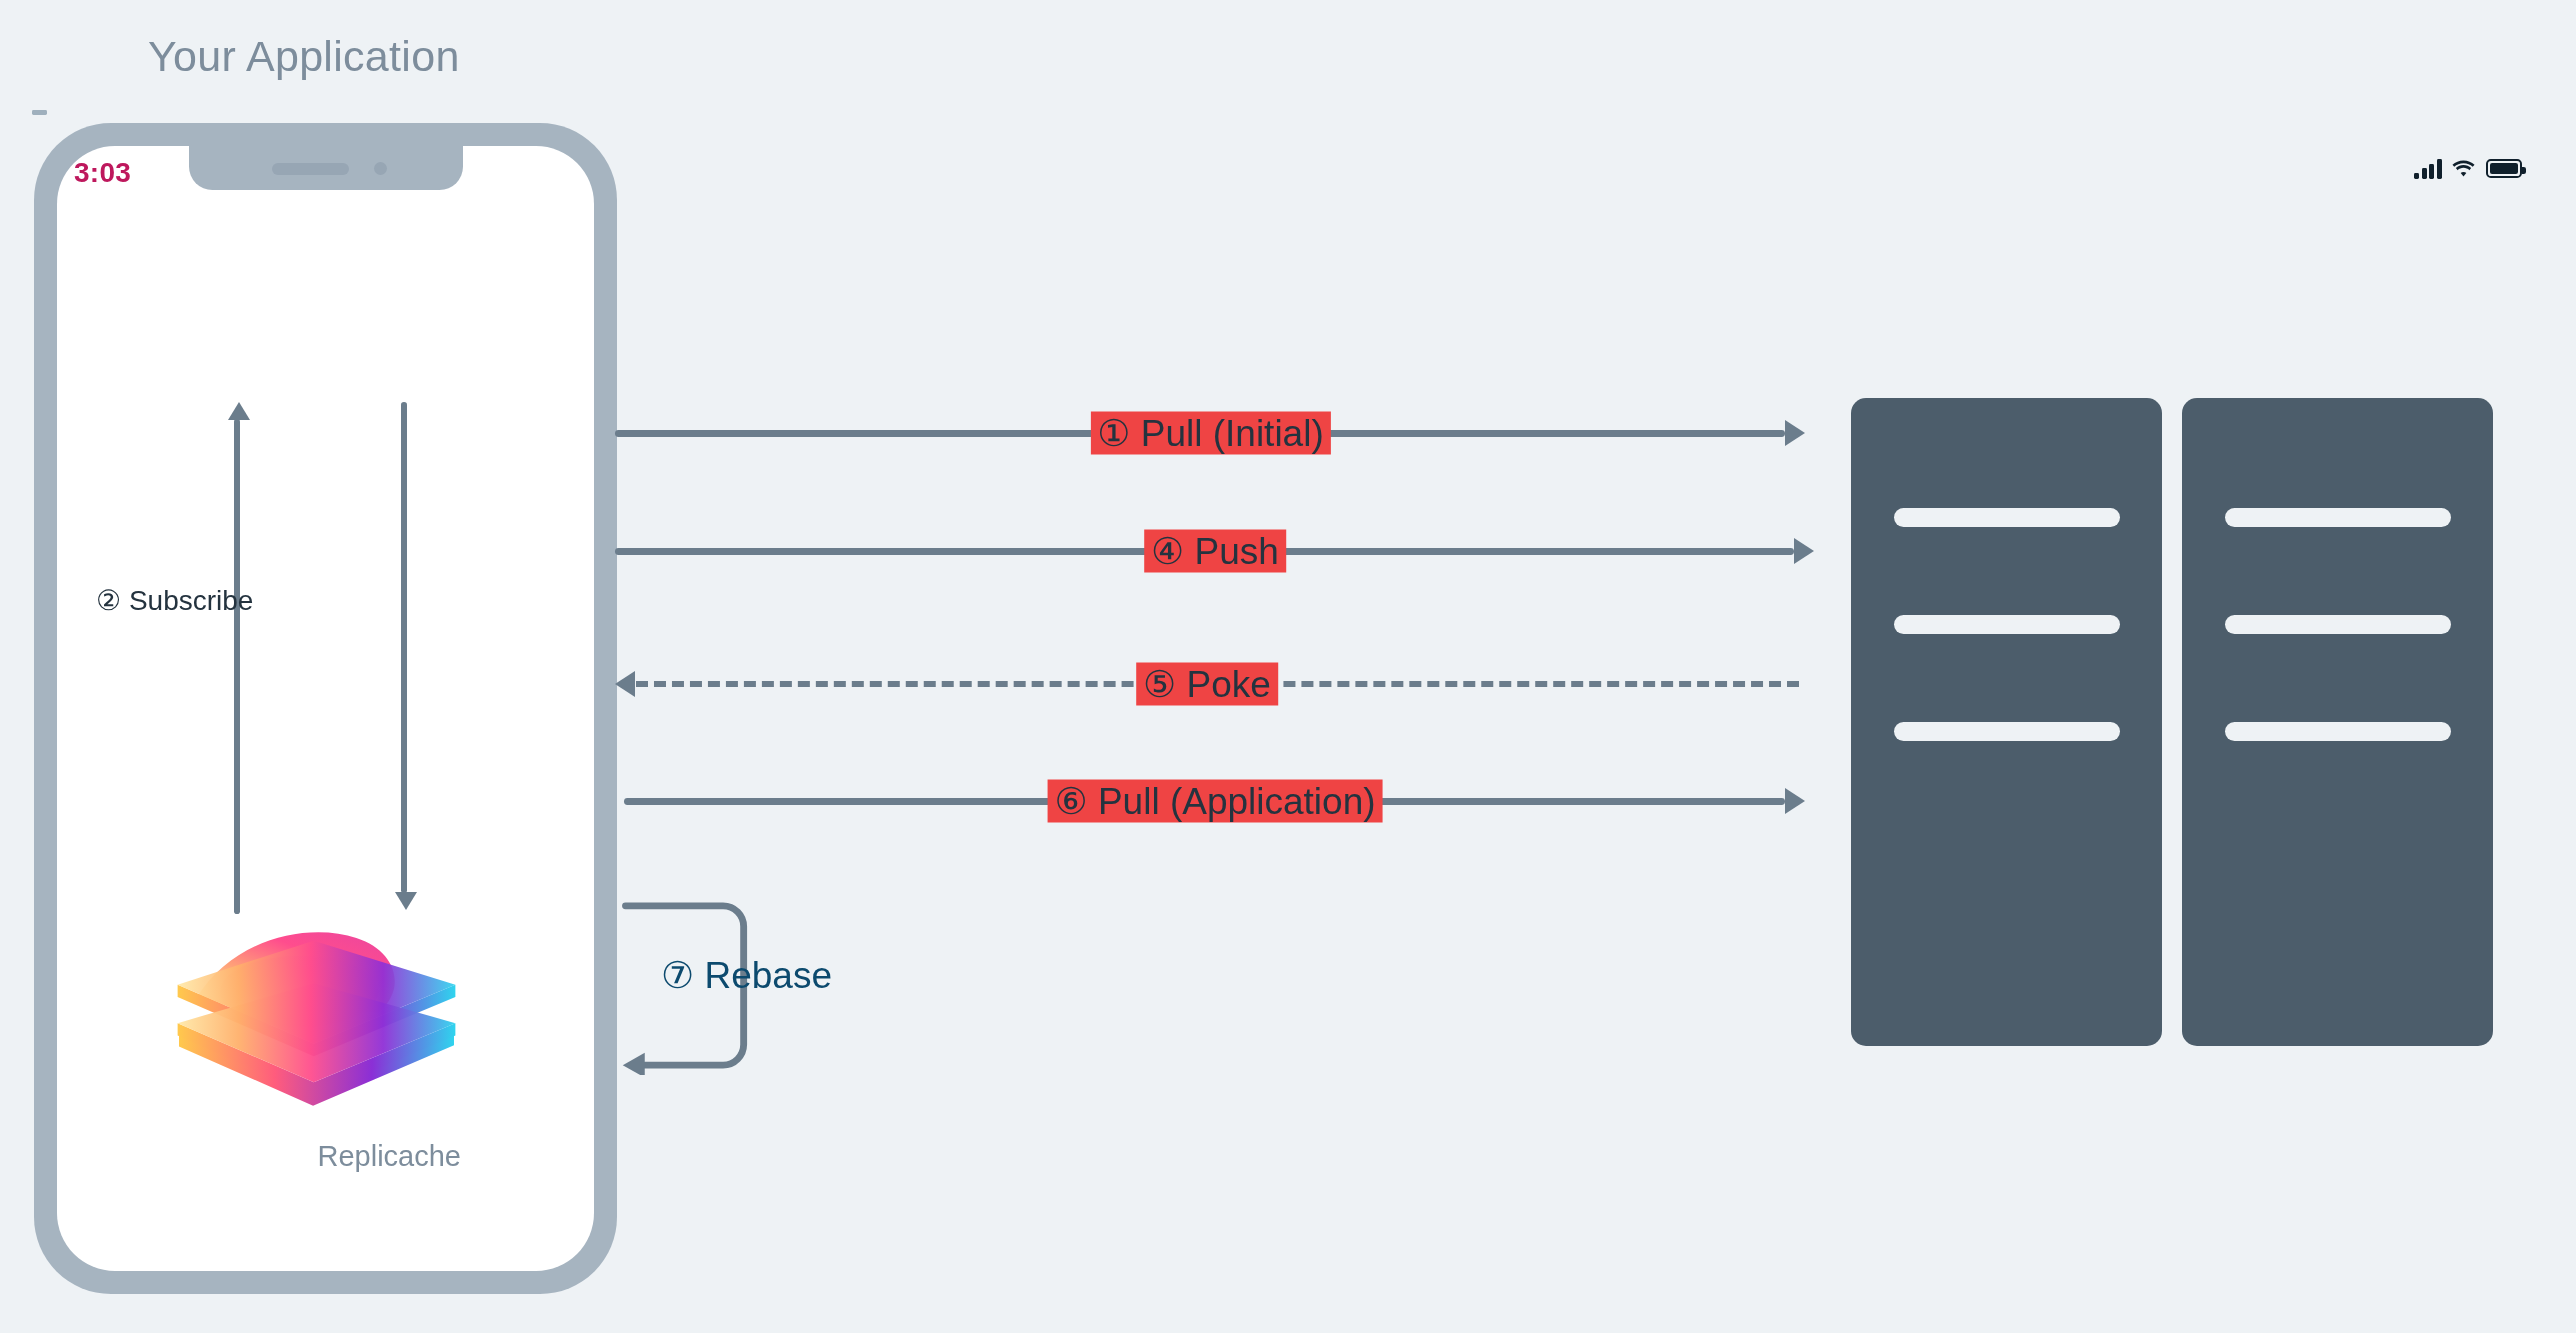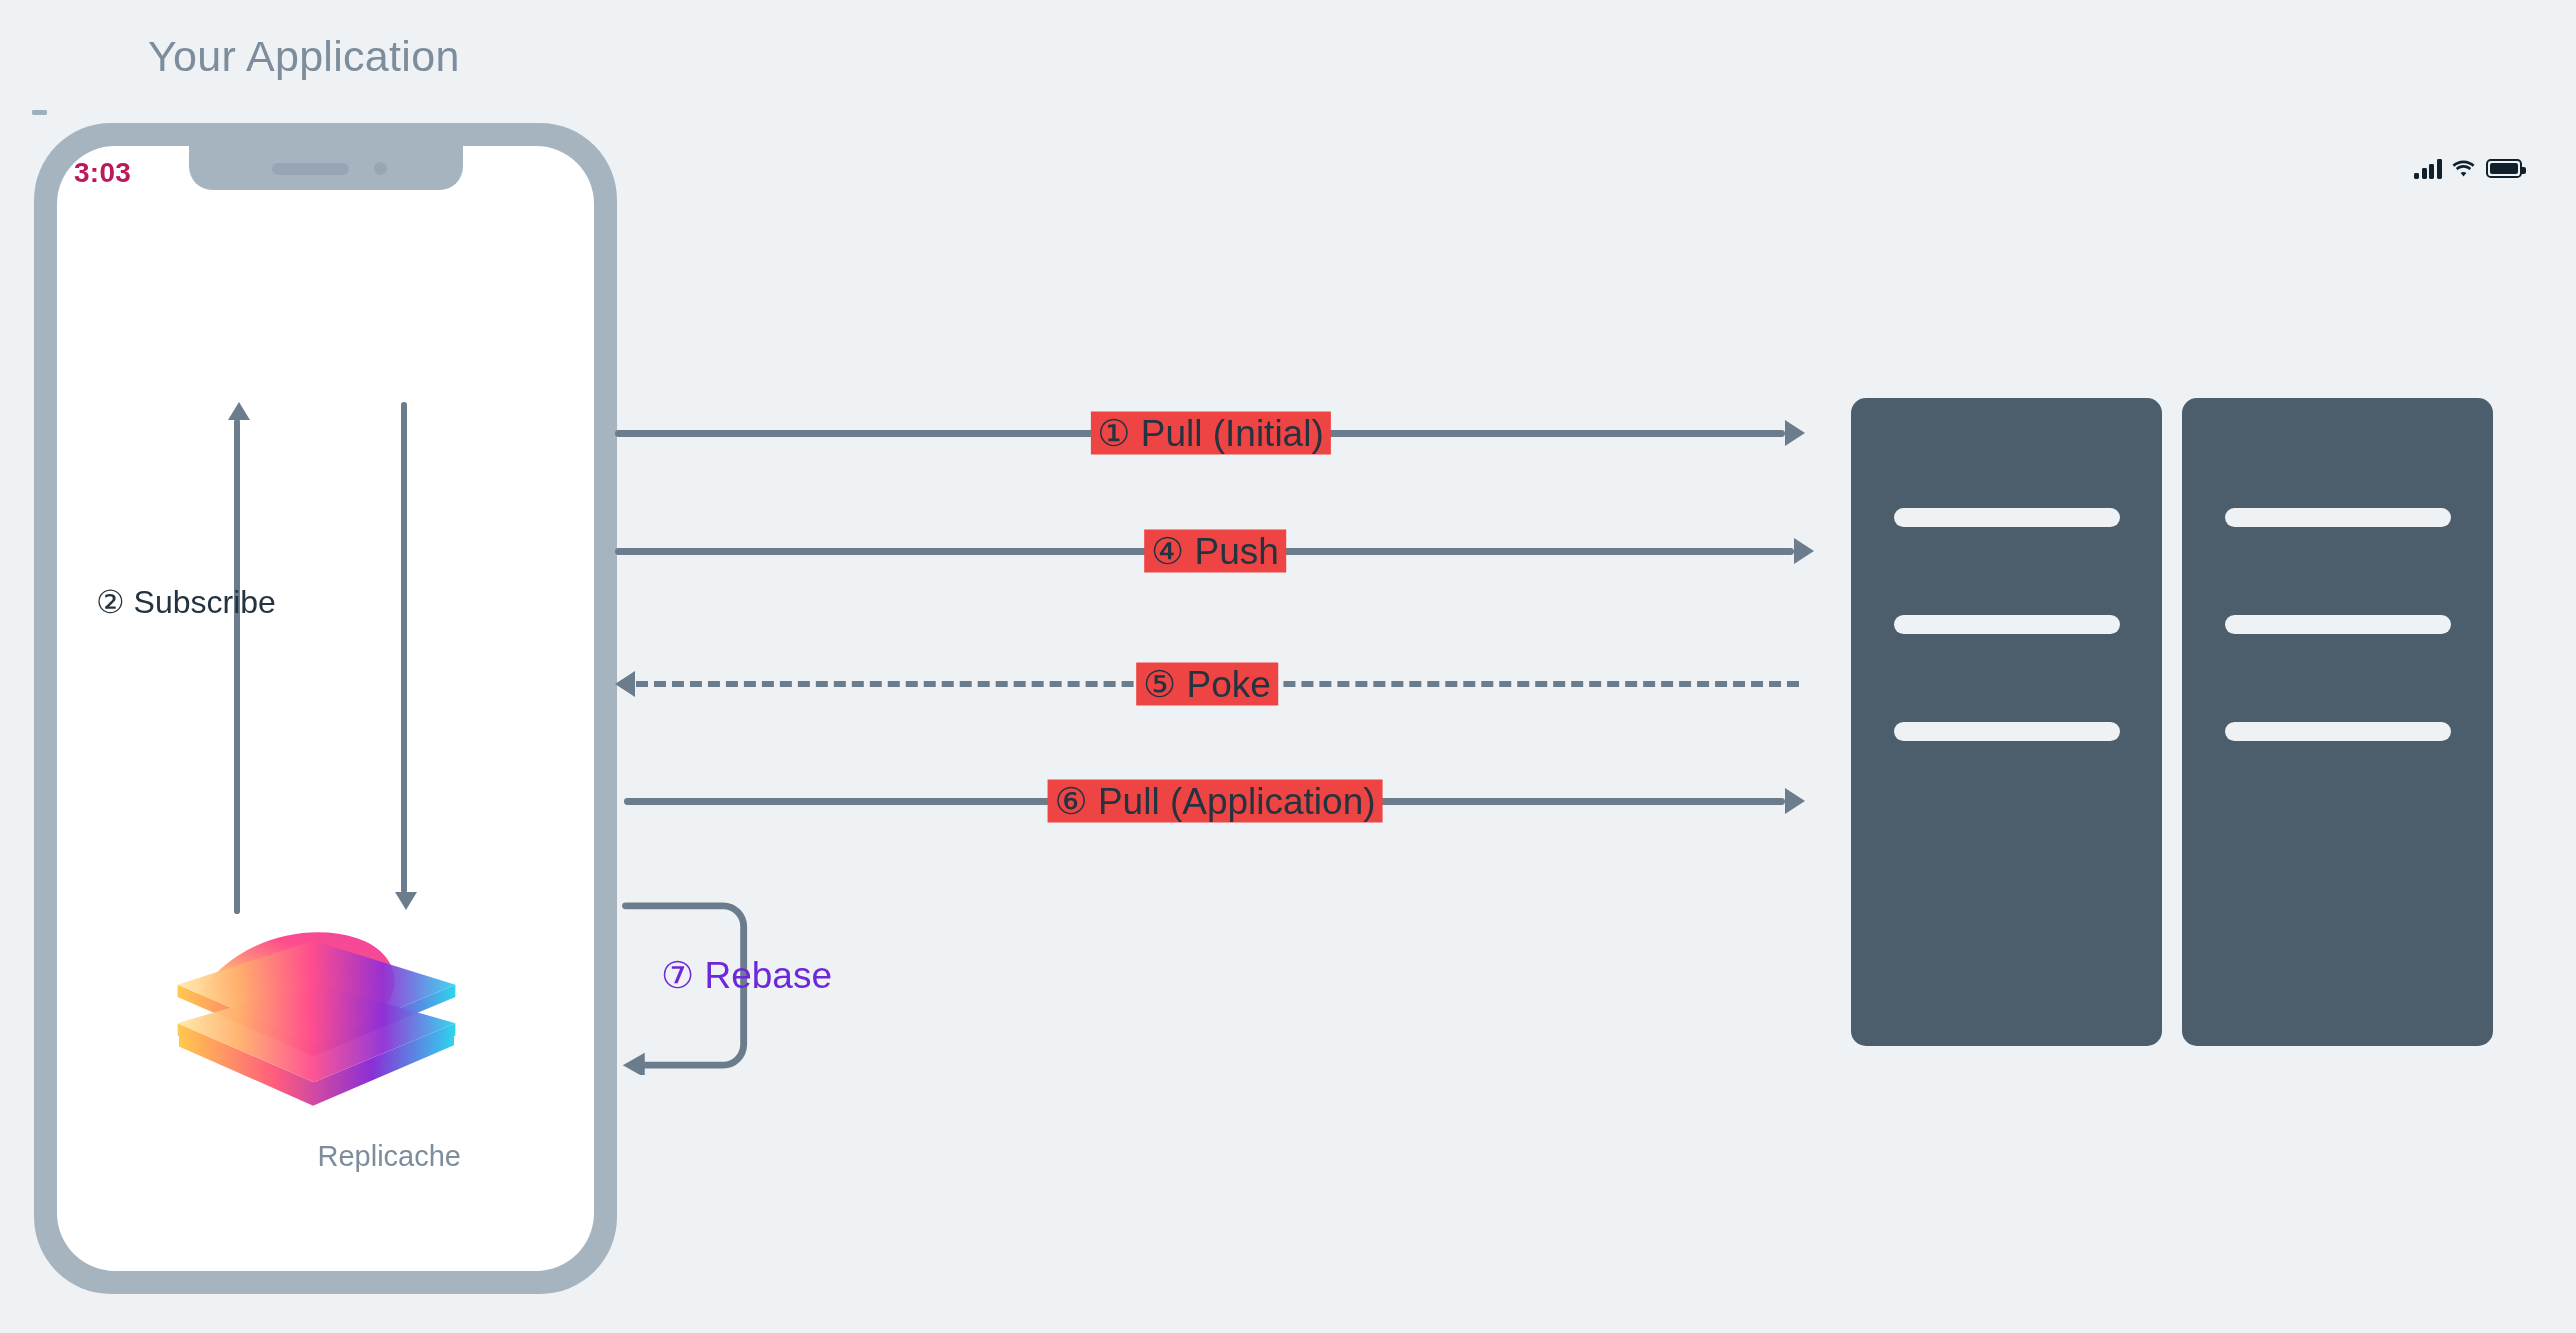--- a/index.html
+++ b/index.html
@@ -156,21 +156,21 @@
   .v-head.up   { border-bottom: 18px solid #6b7d8c; }
   .v-head.down { border-top:    18px solid #6b7d8c; }
 
   #subscribe-line { left: 234px; top: 419px;  height: 495px; }
   #subscribe-head { left: 228px; top: 402px; }
   #mutate-line    { left: 401px; top: 402px;  height: 491px; }
   #mutate-head    { left: 395px; top: 892px; }
 
   .step-label {
     position: absolute;
-    font-size: 32px;
+    font-size: 28px;
     color: #24333f;
     white-space: nowrap;
     line-height: 1.18;
   }
   #subscribe-label { left: 96px; top: 584px; }
   #mutate-label    { left: 265px; top: 689px; text-align: center; width: 289px; white-space: normal; }
 
   
   #replicache-logo {
     position: absolute;
@@ -224,21 +224,21 @@
   
   #rebase-loop {
     position: absolute;
     left: 620px; top: 896px;
     width: 158px; height: 179px;
   }
   #rebase-label {
     position: absolute;
     left: 661px; top: 954px;
     font-size: 37px;
-    color: #6d28d9;
+    color: #0c4a6e;
     white-space: nowrap;
   }
 
   
   .server {
     position: absolute;
     top: 398px;
     width: 311px; height: 648px;
     background: #4c5d6b;
     border-radius: 15px;

